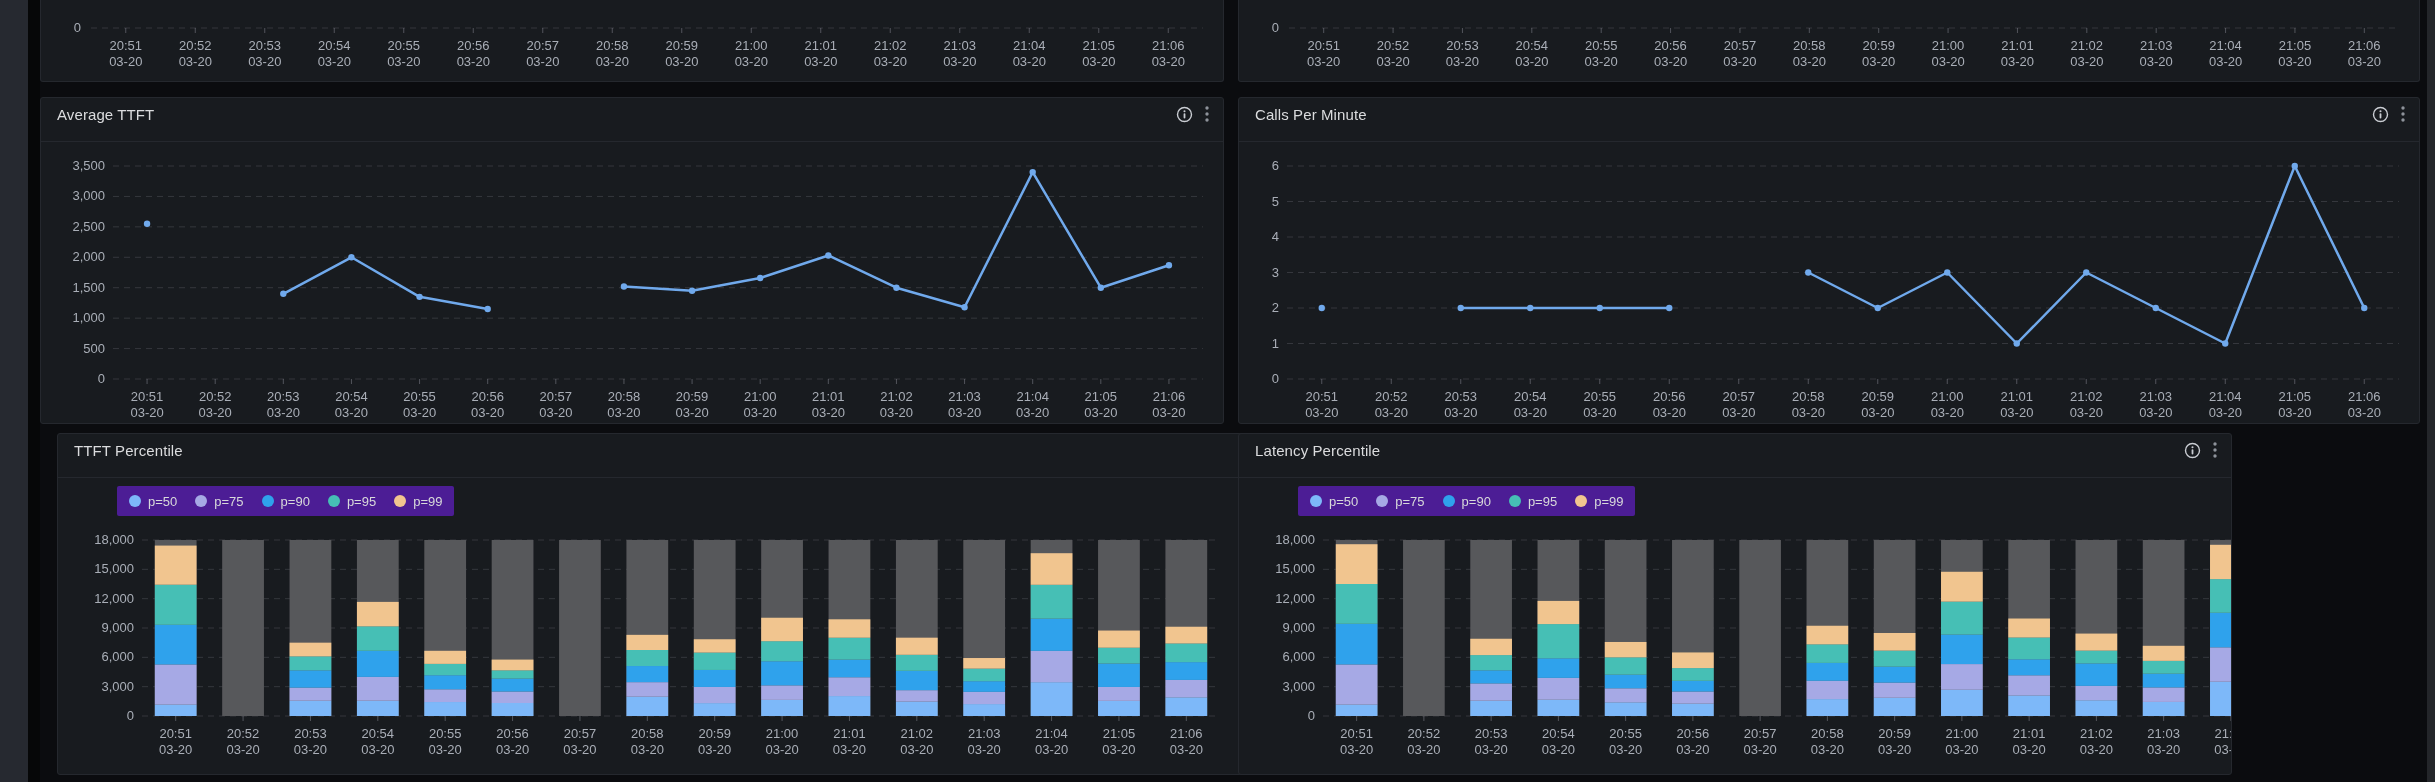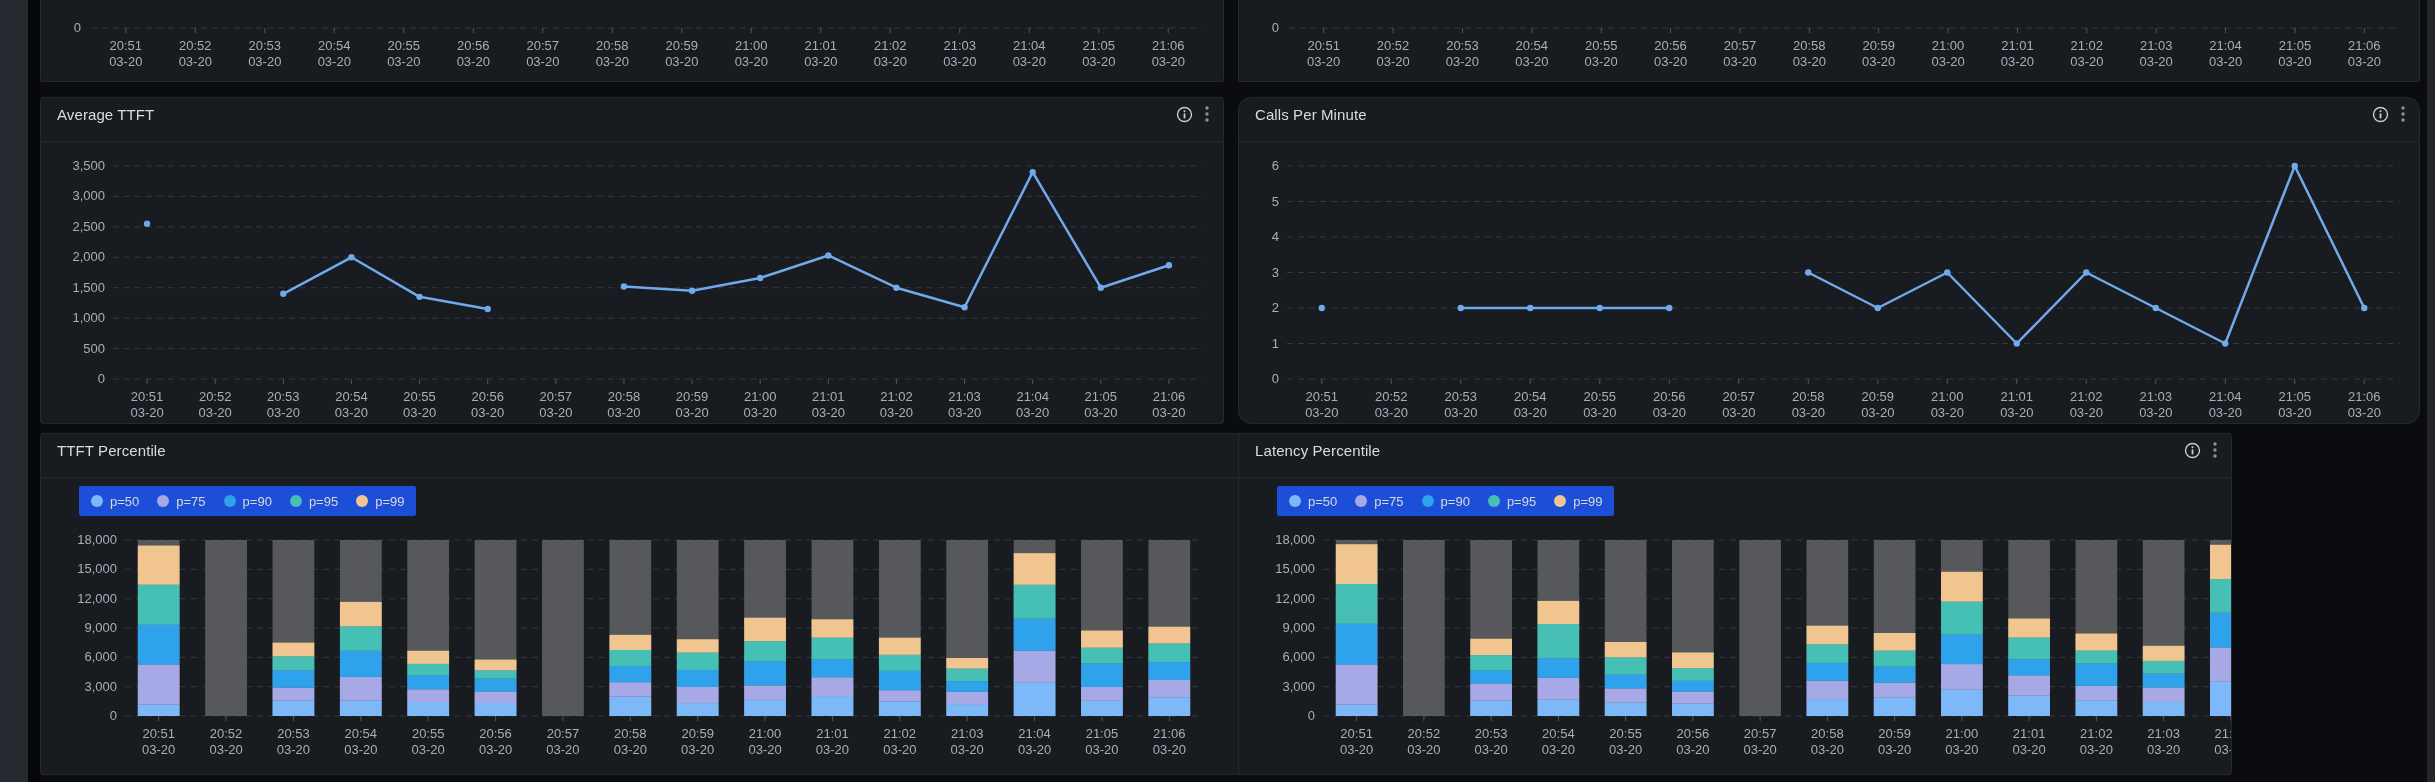--- a/index.html
+++ b/index.html
@@ -26,22 +26,22 @@
   .panel-actions { display:flex; align-items:center; gap:12px; }
   .icon-btn { display:inline-flex; align-items:center; justify-content:center; cursor:pointer; }
 
   .chart-wrap { flex:1 1 auto; position:relative; display:flex; flex-direction:column; min-height:0; }
   .chart-canvas { flex:1 1 auto; min-height:0; }
   svg { display:block; }
   svg text { font-family:"Liberation Sans", sans-serif; }
 
   .legend-row { flex:0 0 30px; margin:8px 0 0 38px; display:flex; }
   .legend-box {
-    display:inline-flex; align-items:center; gap:18px; background:#1d4ed8;
-    padding:0 12px; height:30px; border-radius:2px;
+    display:inline-flex; align-items:center; gap:18px; background:#4c1d95;
+    padding:0 12px; height:30px; border-radius:2px;margin-left:21px;
   }
   .legend-item { display:inline-flex; align-items:center; gap:7px; cursor:pointer; }
   .legend-dot { width:12px; height:12px; border-radius:50%; display:inline-block; }
   .legend-label { font-size:13px; color:#D8D9DA; }
 </style>
 </head>
 <body>
 
 <div class="left-strip"></div>
 <div class="left-gutter"></div>
@@ -266,21 +266,21 @@
           <circle cx="855.4375" cy="145.71428571428572" r="3.2" fill="#70A9EC"></circle>
           <circle cx="923.5625" cy="165.18857142857144" r="3.2" fill="#70A9EC"></circle>
           <circle cx="991.6875" cy="30.08571428571429" r="3.2" fill="#70A9EC"></circle>
           <circle cx="1059.8125" cy="145.71428571428572" r="3.2" fill="#70A9EC"></circle>
           <circle cx="1127.9375" cy="123.19714285714286" r="3.2" fill="#70A9EC"></circle>
         </svg>
       </div>
   </div>
 </section>
 
-<section class="panel" style="left:1238px; top:97px; width:1182px; height:327px;border-radius:13px;">
+<section class="panel" style="left:1238px; top:97px; width:1182px; height:327px;">
   <header class="panel-header">
     <h2 class="panel-title">Calls Per Minute</h2>
     <div class="panel-actions">
       <span class="icon-btn info">
           <svg width="17" height="17" viewBox="0 0 17 17">
             <circle cx="8.5" cy="8.5" r="7" fill="none" stroke="#C9CCD2" stroke-width="1.4"></circle>
             <circle cx="8.5" cy="5.2" r="1.05" fill="#C9CCD2"></circle>
             <rect x="7.6" y="7.2" width="1.8" height="5.2" rx="0.9" fill="#C9CCD2"></rect>
           </svg>
         </span>
@@ -372,21 +372,21 @@
           <circle cx="847.25" cy="130.5" r="3.2" fill="#70A9EC"></circle>
           <circle cx="916.75" cy="166" r="3.2" fill="#70A9EC"></circle>
           <circle cx="986.25" cy="201.5" r="3.2" fill="#70A9EC"></circle>
           <circle cx="1055.75" cy="24" r="3.2" fill="#70A9EC"></circle>
           <circle cx="1125.25" cy="166" r="3.2" fill="#70A9EC"></circle>
         </svg>
       </div>
   </div>
 </section>
 
-<section class="panel" style="left:40px; top:433px; width:1380px; height:342px;text-align:right;">
+<section class="panel" style="left:57px; top:433px; width:1380px; height:342px;text-align:right;">
   <header class="panel-header">
     <h2 class="panel-title">TTFT Percentile</h2>
     <div class="panel-actions">
       <span class="icon-btn info">
           <svg width="17" height="17" viewBox="0 0 17 17">
             <circle cx="8.5" cy="8.5" r="7" fill="none" stroke="#C9CCD2" stroke-width="1.4"></circle>
             <circle cx="8.5" cy="5.2" r="1.05" fill="#C9CCD2"></circle>
             <rect x="7.6" y="7.2" width="1.8" height="5.2" rx="0.9" fill="#C9CCD2"></rect>
           </svg>
         </span>

